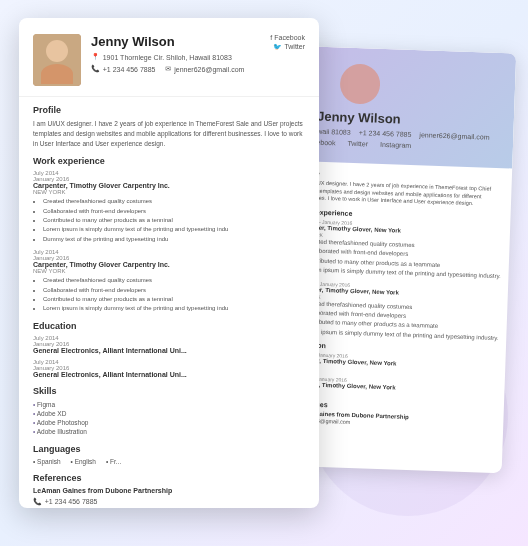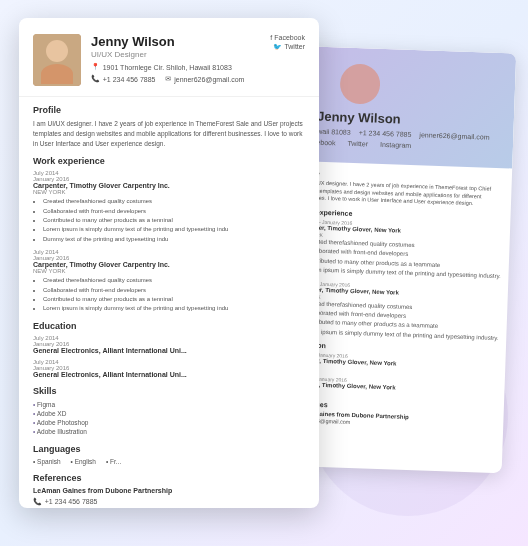--- a/index.html
+++ b/index.html
@@ -471,21 +471,20 @@
   <div class="resume-front">
     <div class="front-header">
       <div class="front-avatar">
         <div class="front-avatar-inner">
           <div class="avatar-face"></div>
           <div class="avatar-body"></div>
         </div>
       </div>
       <div class="front-info">
         <div class="front-name">Jenny Wilson</div>
-        <div class="front-title">UI/UX Designer</div>
         <div class="front-contact-row">
           <span>📍</span>
           <span>1901 Thornlege Cir. Shiloh, Hawaii 81083</span>
         </div>
         <div class="front-contact-row">
           <span>📞</span>
           <span>+1 234 456 7885</span>
           &nbsp;&nbsp;
           <span>✉</span>
           <span>jenner626@gmail.com</span>

